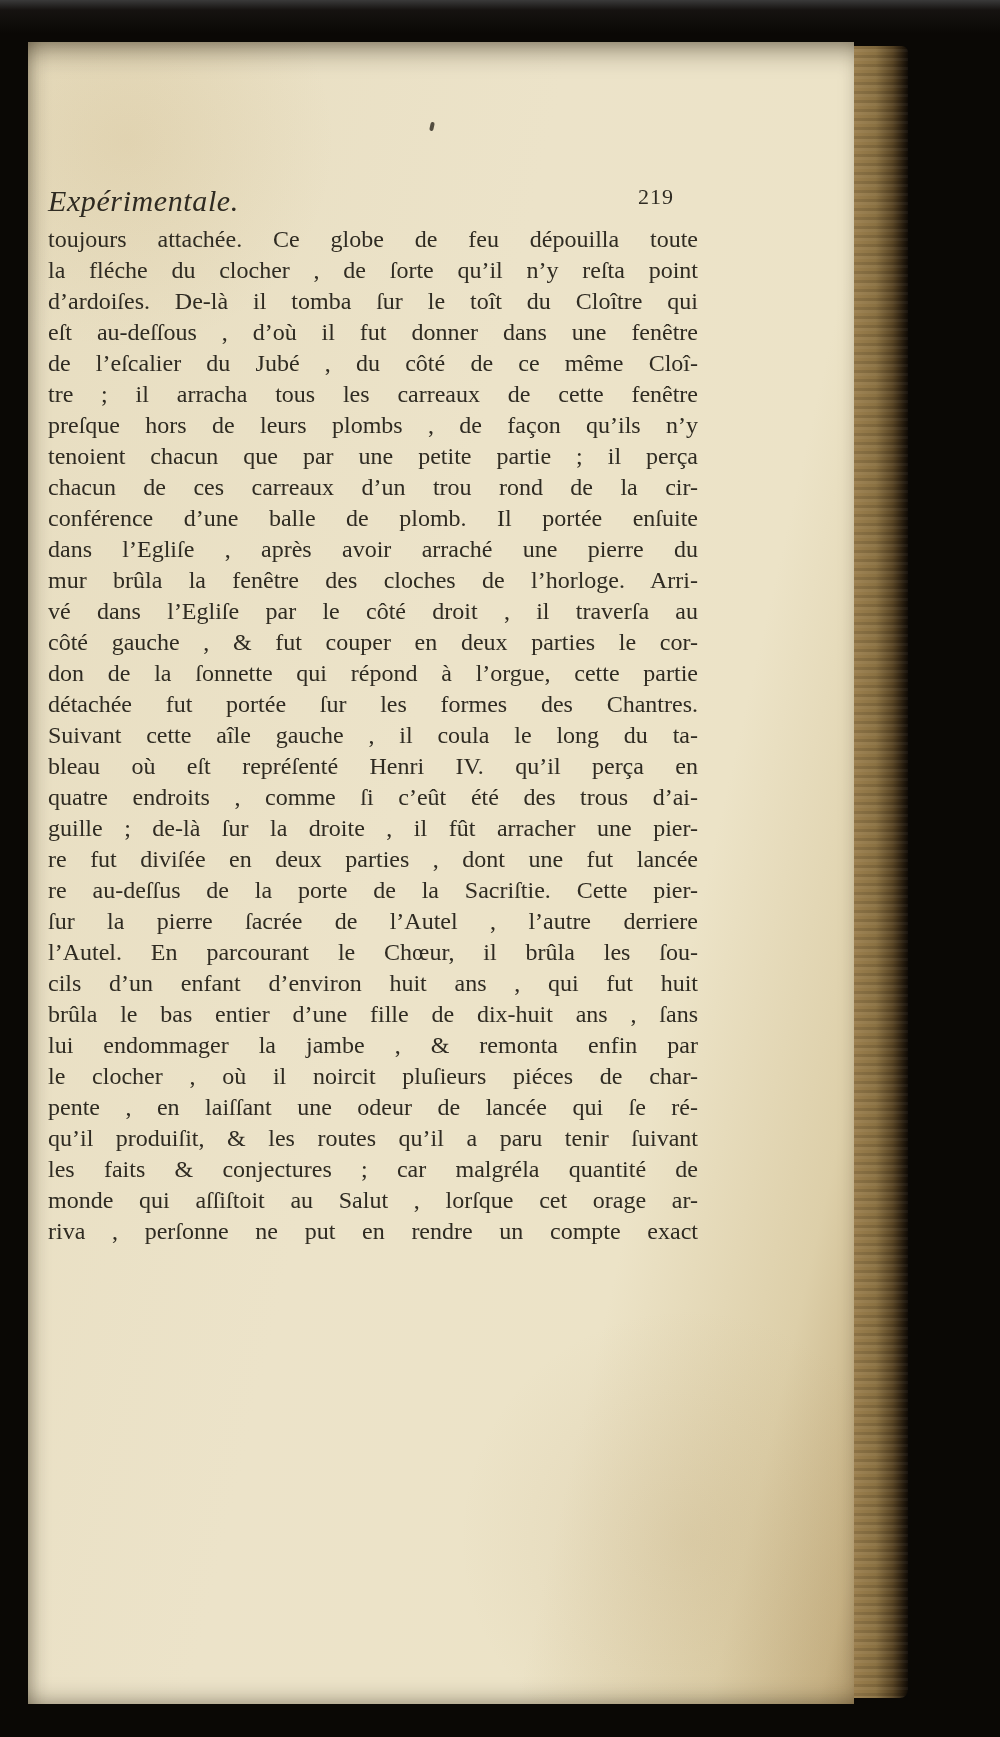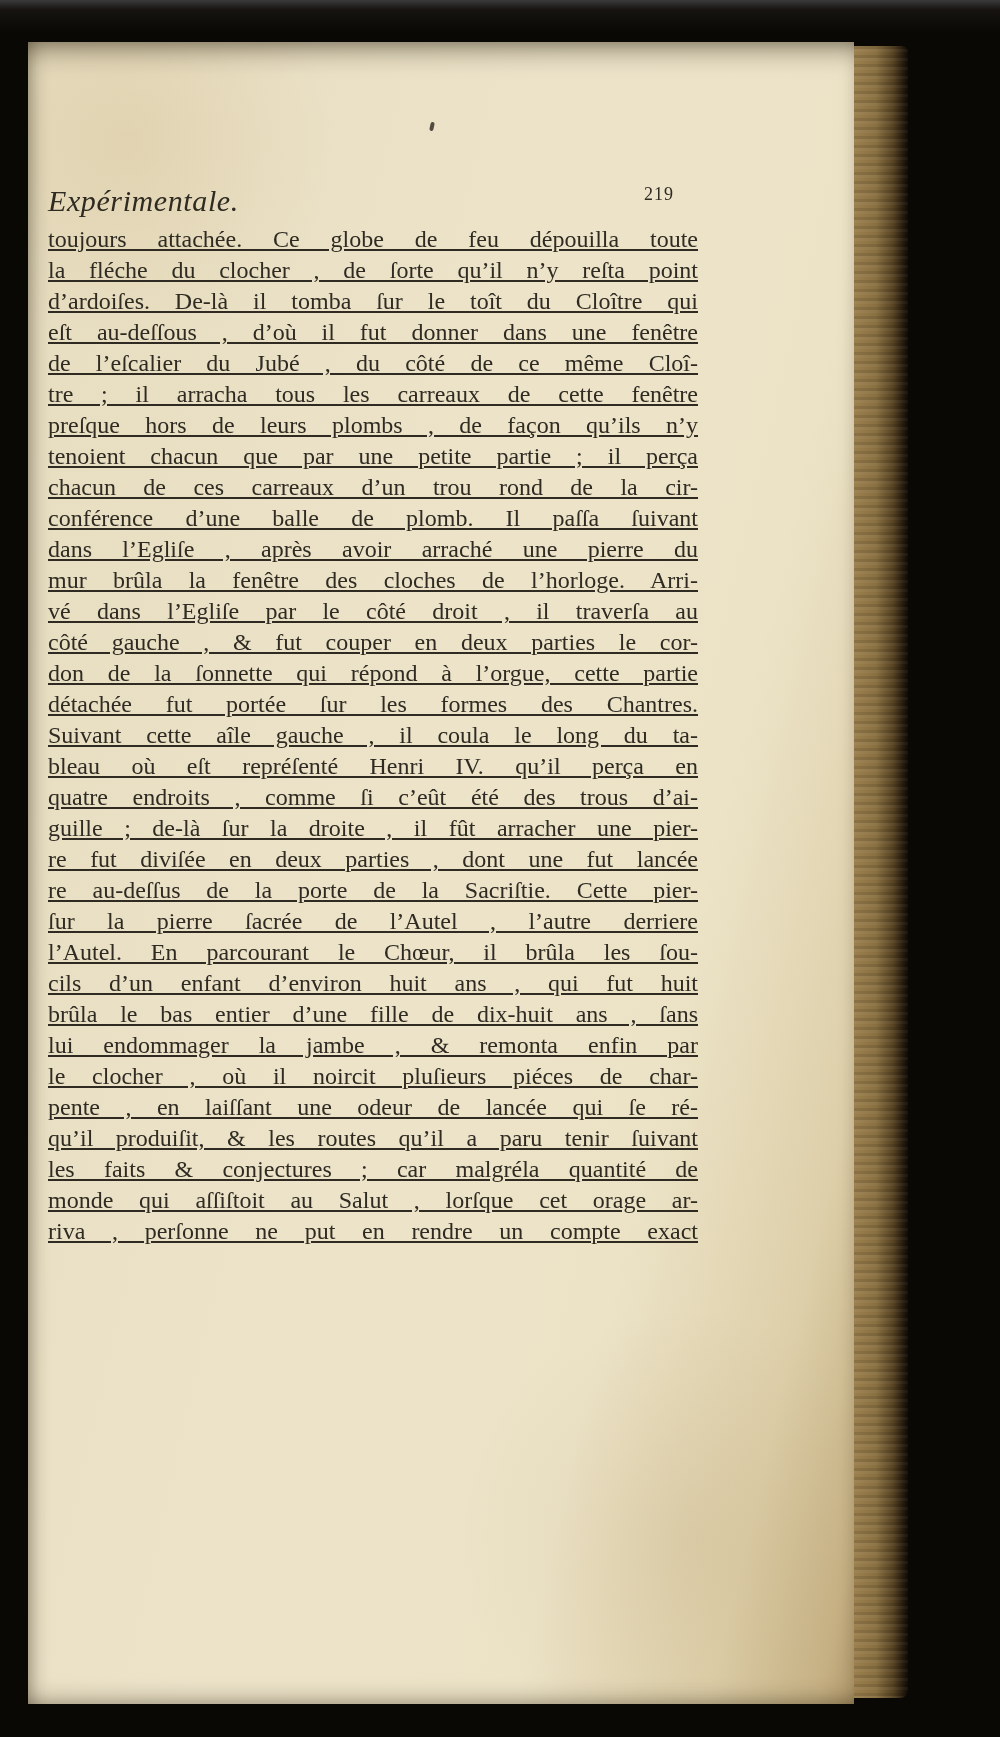--- a/index.html
+++ b/index.html
@@ -56,40 +56,39 @@
     text-align: left;
     font-style: italic;
     font-size: 30px;
     letter-spacing: 0.6px;
     color: var(--ink, #2f2b22);
   }
   .page-number {
     position: absolute;
     right: 24px;
     top: 0;
-    font-size: 18px;
+    font-size: 22px;
     letter-spacing: 1px;
     color: var(--ink, #2f2b22);
   }
   .text-block {
     position: absolute;
     left: 20px;
     top: 182px;
     width: 650px;
     color: var(--ink, #2f2b22);
   }
   .line {
     font-size: 24px;
     line-height: 31px;
     text-align: justify;
     text-align-last: justify;
     text-justify: inter-word;
     word-spacing: 1px;
     white-space: normal;
-    text-decoration: underline;
   }
   .ink-speck {
     position: absolute;
     left: 402px;
     top: 80px;
     width: 4px;
     height: 9px;
     border-radius: 2px;
     background: rgba(45,40,30,0.8);
     transform: rotate(12deg);
@@ -112,21 +111,21 @@
     <div class="text-block">
         <div class="line">toujours attachée. Ce globe de feu dépouilla toute</div>
         <div class="line">la fléche du clocher , de ſorte qu’il n’y reſta point</div>
         <div class="line">d’ardoiſes. De-là il tomba ſur le toît du Cloître qui</div>
         <div class="line">eſt au-deſſous , d’où il fut donner dans une fenêtre</div>
         <div class="line">de l’eſcalier du Jubé , du côté de ce même Cloî-</div>
         <div class="line">tre ; il arracha tous les carreaux de cette fenêtre</div>
         <div class="line">preſque hors de leurs plombs , de façon qu’ils n’y</div>
         <div class="line">tenoient chacun que par une petite partie ; il perça</div>
         <div class="line">chacun de ces carreaux d’un trou rond de la cir-</div>
-        <div class="line">conférence d’une balle de plomb. Il paſſa ſuivant</div>
+        <div class="line">conférence d’une balle de plomb. Il portée enſuite</div>
         <div class="line">dans l’Egliſe , après avoir arraché une pierre du</div>
         <div class="line">mur brûla la fenêtre des cloches de l’horloge. Arri-</div>
         <div class="line">vé dans l’Egliſe par le côté droit , il traverſa au</div>
         <div class="line">côté gauche , &amp; fut couper en deux parties le cor-</div>
         <div class="line">don de la ſonnette qui répond à l’orgue, cette partie</div>
         <div class="line">détachée fut portée ſur les formes des Chantres.</div>
         <div class="line">Suivant cette aîle gauche , il coula le long du ta-</div>
         <div class="line">bleau où eſt repréſenté Henri IV. qu’il perça en</div>
         <div class="line">quatre endroits , comme ſi c’eût été des trous d’ai-</div>
         <div class="line">guille ; de-là ſur la droite , il fût arracher une pier-</div>

